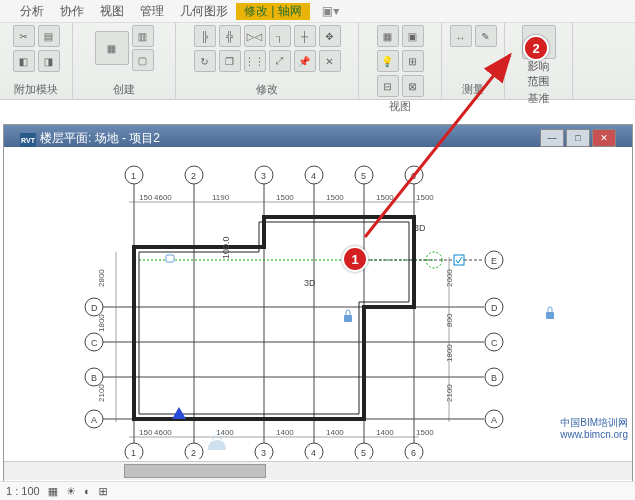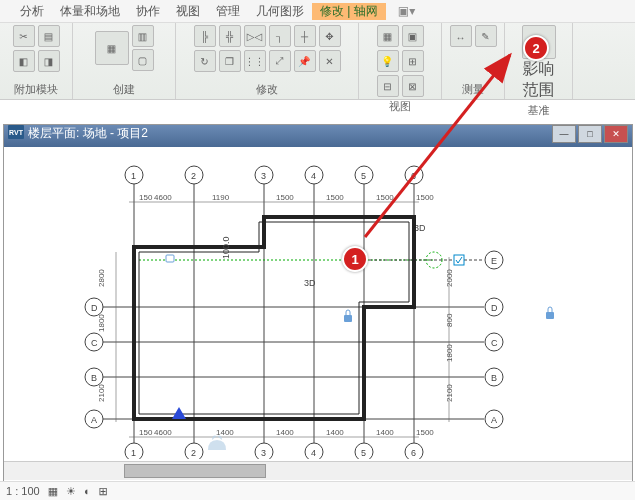--- a/index.html
+++ b/index.html
@@ -1,26 +1,26 @@
 <!DOCTYPE html>
 <html><head>
 <meta charset="utf-8">
 <style>
 body{margin:0;font-family:"Microsoft YaHei",Arial,sans-serif;font-size:12px;background:#fff;width:635px;height:500px;overflow:hidden;position:relative}
 .menubar{display:flex;background:#f5f5f5;border-bottom:1px solid #ddd;height:22px;align-items:center;padding-left:12px}
 .menubar span{padding:0 8px;color:#555;cursor:pointer}
-.menubar .active{background:#fdba74;color:#2a6e2a}
+.menubar .active{background:#eab308;color:#2a6e2a}
 .ribbon{height:76px;background:linear-gradient(#f0f2f0,#e8ece8);border-bottom:1px solid #ccc;display:flex;position:relative}
 .rpanel{border-right:1px solid #d0d0d0;padding:2px 6px;display:flex;flex-direction:column;align-items:center;justify-content:space-between}
 .rpanel .icons{display:flex;flex-wrap:wrap;gap:3px;justify-content:center;align-items:center}
 .rpanel .lbl{font-size:11px;color:#666;margin-top:2px}
 .ribicon{width:20px;height:20px;background:#e0e4e0;border:1px solid #bbb;border-radius:2px;display:flex;align-items:center;justify-content:center;font-size:10px;color:#666}
 .bigicon{width:32px;height:32px}
 .docwin{position:absolute;left:3px;top:124px;width:628px;height:358px;border:1px solid #999;background:#fff}
-.dochead{height:22px;background:linear-gradient(#6b8bb5,#4a6a94);color:#fff;display:flex;align-items:flex-start;padding:0 4px;font-size:12px}
+.dochead{height:22px;background:linear-gradient(#6b8bb5,#4a6a94);color:#fff;display:flex;align-items:flex-end;padding:0 16px;font-size:12px}
 .dochead .rvt{width:16px;height:14px;background:#2a5a8a;color:#fff;font-size:7px;font-weight:bold;display:flex;align-items:center;justify-content:center;margin-right:4px;border-radius:1px}
 .winbtns{margin-left:auto;display:flex;gap:2px}
 .winbtn{width:22px;height:16px;background:#d0d8e0;border:1px solid #888;font-size:9px;display:flex;align-items:center;justify-content:center;color:#333}
 .winbtn.close{background:#c75050;color:#fff}
 .canvas{position:relative;height:314px;background:#fff;overflow:hidden}
 .scrollbar-h{height:18px;background:#f0f0f0;border-top:1px solid #ccc;display:flex}
 .scrollbar-h .thumb{width:140px;height:12px;background:#c0c0c0;margin:2px 0 0 120px;border:1px solid #999}
 .statusbar{position:absolute;left:0;bottom:0;height:18px;width:100%;background:#f8f8f8;border-top:1px solid #ddd;display:flex;align-items:center;padding:0 6px;font-size:11px;color:#555;gap:8px}
 .marker{position:absolute;width:22px;height:22px;border-radius:50%;background:#d42020;color:#fff;font-weight:bold;display:flex;align-items:center;justify-content:center;font-size:13px;border:2px solid #fff;box-shadow:0 0 3px rgba(0,0,0,.4);z-index:50}
 .arrow{position:absolute;z-index:40;pointer-events:none}
@@ -31,21 +31,20 @@
 svg text{font-size:9px;fill:#444;font-family:Arial}
 svg text.dim{font-size:8px;fill:#555}
 .credit{position:absolute;right:4px;bottom:20px;font-size:10px;color:#3a66aa;text-align:right;line-height:12px;z-index:5}
 .watermark{position:absolute;left:200px;top:285px;color:#bcd4e8;font-size:18px;opacity:.7;z-index:1;display:flex;align-items:center;gap:4px}
 </style>
 </head>
 <body>
 
 <div class="menubar">
   <span>分析</span>
-  <span>体量和场地</span>
   <span>协作</span>
   <span>视图</span>
   <span>管理</span>
   <span>几何图形</span>
   <span class="active">修改 | 轴网</span>
   <span style="color:#888;margin-left:4px">▣▾</span>
 </div>
 
 <div class="ribbon">
   <div class="rpanel" style="width:60px">
@@ -98,21 +97,21 @@
   <div class="rpanel" style="width:50px">
     <div class="icons">
       <div class="ribicon">↔</div>
       <div class="ribicon">✎</div>
     </div>
     <div class="lbl">测量</div>
   </div>
   <div class="rpanel" style="width:55px">
     <div style="display:flex;flex-direction:column;align-items:center">
       <div class="ribicon bigicon">▦</div>
-      <div style="font-size:16px;color:#555;white-space:pre;text-align:center">影响
+      <div style="font-size:11px;color:#555;white-space:pre;text-align:center">影响
 范围</div>
     </div>
     <div class="lbl">基准</div>
   </div>
 </div>
 
 <div class="marker" style="left:523px;top:35px">2</div>
 
 <svg class="arrow" style="left:0;top:0" width="635" height="260">
   <defs>
@@ -257,20 +256,24 @@
         <rect x="542" y="165" width="8" height="7" rx="1"></rect>
           <path d="M544 165 v-3 a2 2 0 0 1 4 0 v3" fill="none" stroke="#6aa0d8"></path>
         <rect x="162" y="108" width="8" height="7" rx="1" fill="#fff" stroke="#6aa0d8"></rect>
       </g>
 
       <g transform="translate(175,268)">
         <path d="M0 -8 L7 4 L-7 4 Z" fill="#2a4ad8"></path>
       </g>
     </svg>
     <div class="marker" style="left:338px;top:99px">1</div>
+    <div class="credit">
+      <div>中国BIM培训网</div>
+        <div>www.bimcn.org</div>
+    </div>
   </div>
   <div class="scrollbar-h">
       <div class="thumb"></div>
     </div>
 </div>
 
 <div class="statusbar">
   <span>1 : 100</span>
   <span>▦</span>
   <span>☀</span>

